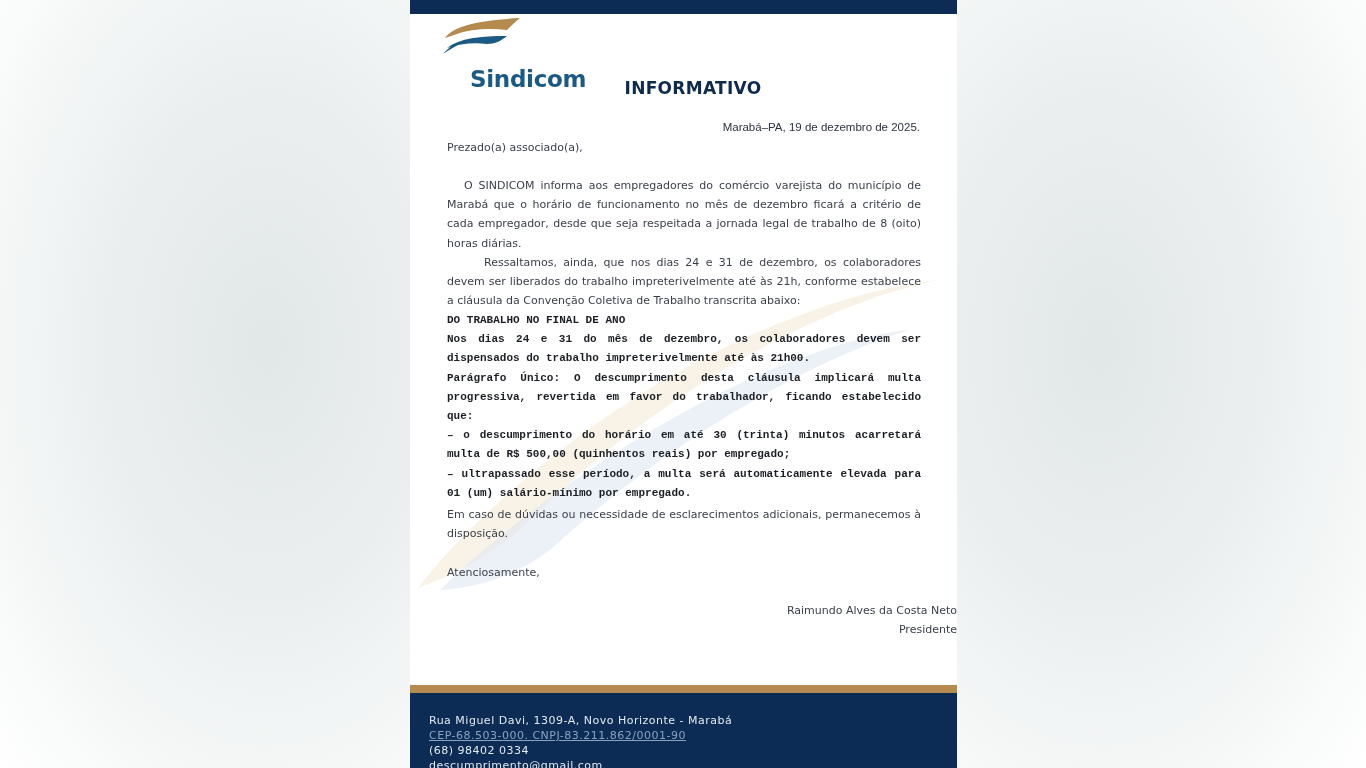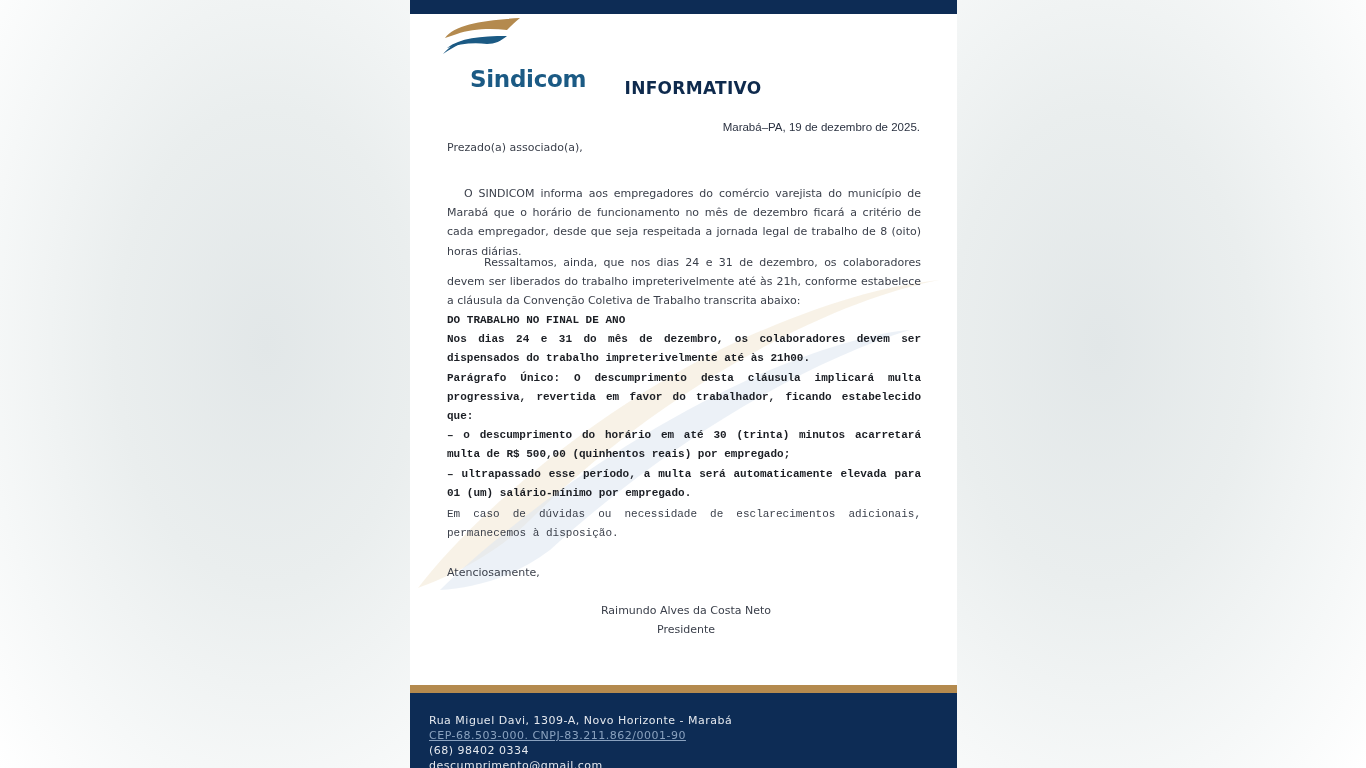--- a/index.html
+++ b/index.html
@@ -52,33 +52,33 @@
     position: absolute; right: 37px; top: 121px;
     font-family: "Liberation Sans", sans-serif;
     font-size: 11.5px; color: #2a3140;
   }
   .body-text {
     position: absolute; left: 37px; width: 474px;
     font-size: 11px; color: #3a3f4a; line-height: 19.2px;
     text-align: justify;
   }
   .greeting { top: 138px; }
-  .para1 { top: 176px; text-indent: 17px; margin-top: 8px; }
+  .para1 { top: 176px; text-indent: 17px; }
   .para2 { top: 253px; text-indent: 37px; }
   .bold-block {
     position: absolute; left: 37px; width: 474px; top: 311px;
     font-size: 11px; color: #1b1e24; line-height: 19.2px;
     text-align: justify; font-weight: bold;
   }
   .bold-block p { margin: 0; font-family: Liberation Mono, monospace; }
-  .closing1 { top: 505px; font-family: Liberation Mono, monospace; }
+  .closing1 { top: 505px; }
   .closing2 { top: 563px; }
   .signature {
     position: absolute; left: 0; width: 547px; top: 601px;
-    text-align: center; font-size: 11px; color: #3a3f4a; line-height: 19.2px;
+    text-align: right; font-size: 11px; color: #3a3f4a; line-height: 19.2px;
     padding-left: 5px;
   }
   .gold-line {
     position: absolute; left: 0; top: 685px; width: 547px; height: 8px;
     background: #b48a4e;
   }
   .footer {
     position: absolute; left: 0; top: 693px; width: 566px; height: 75px;
     background: #0d2c55;
     padding: 20px 0 0 19px;

